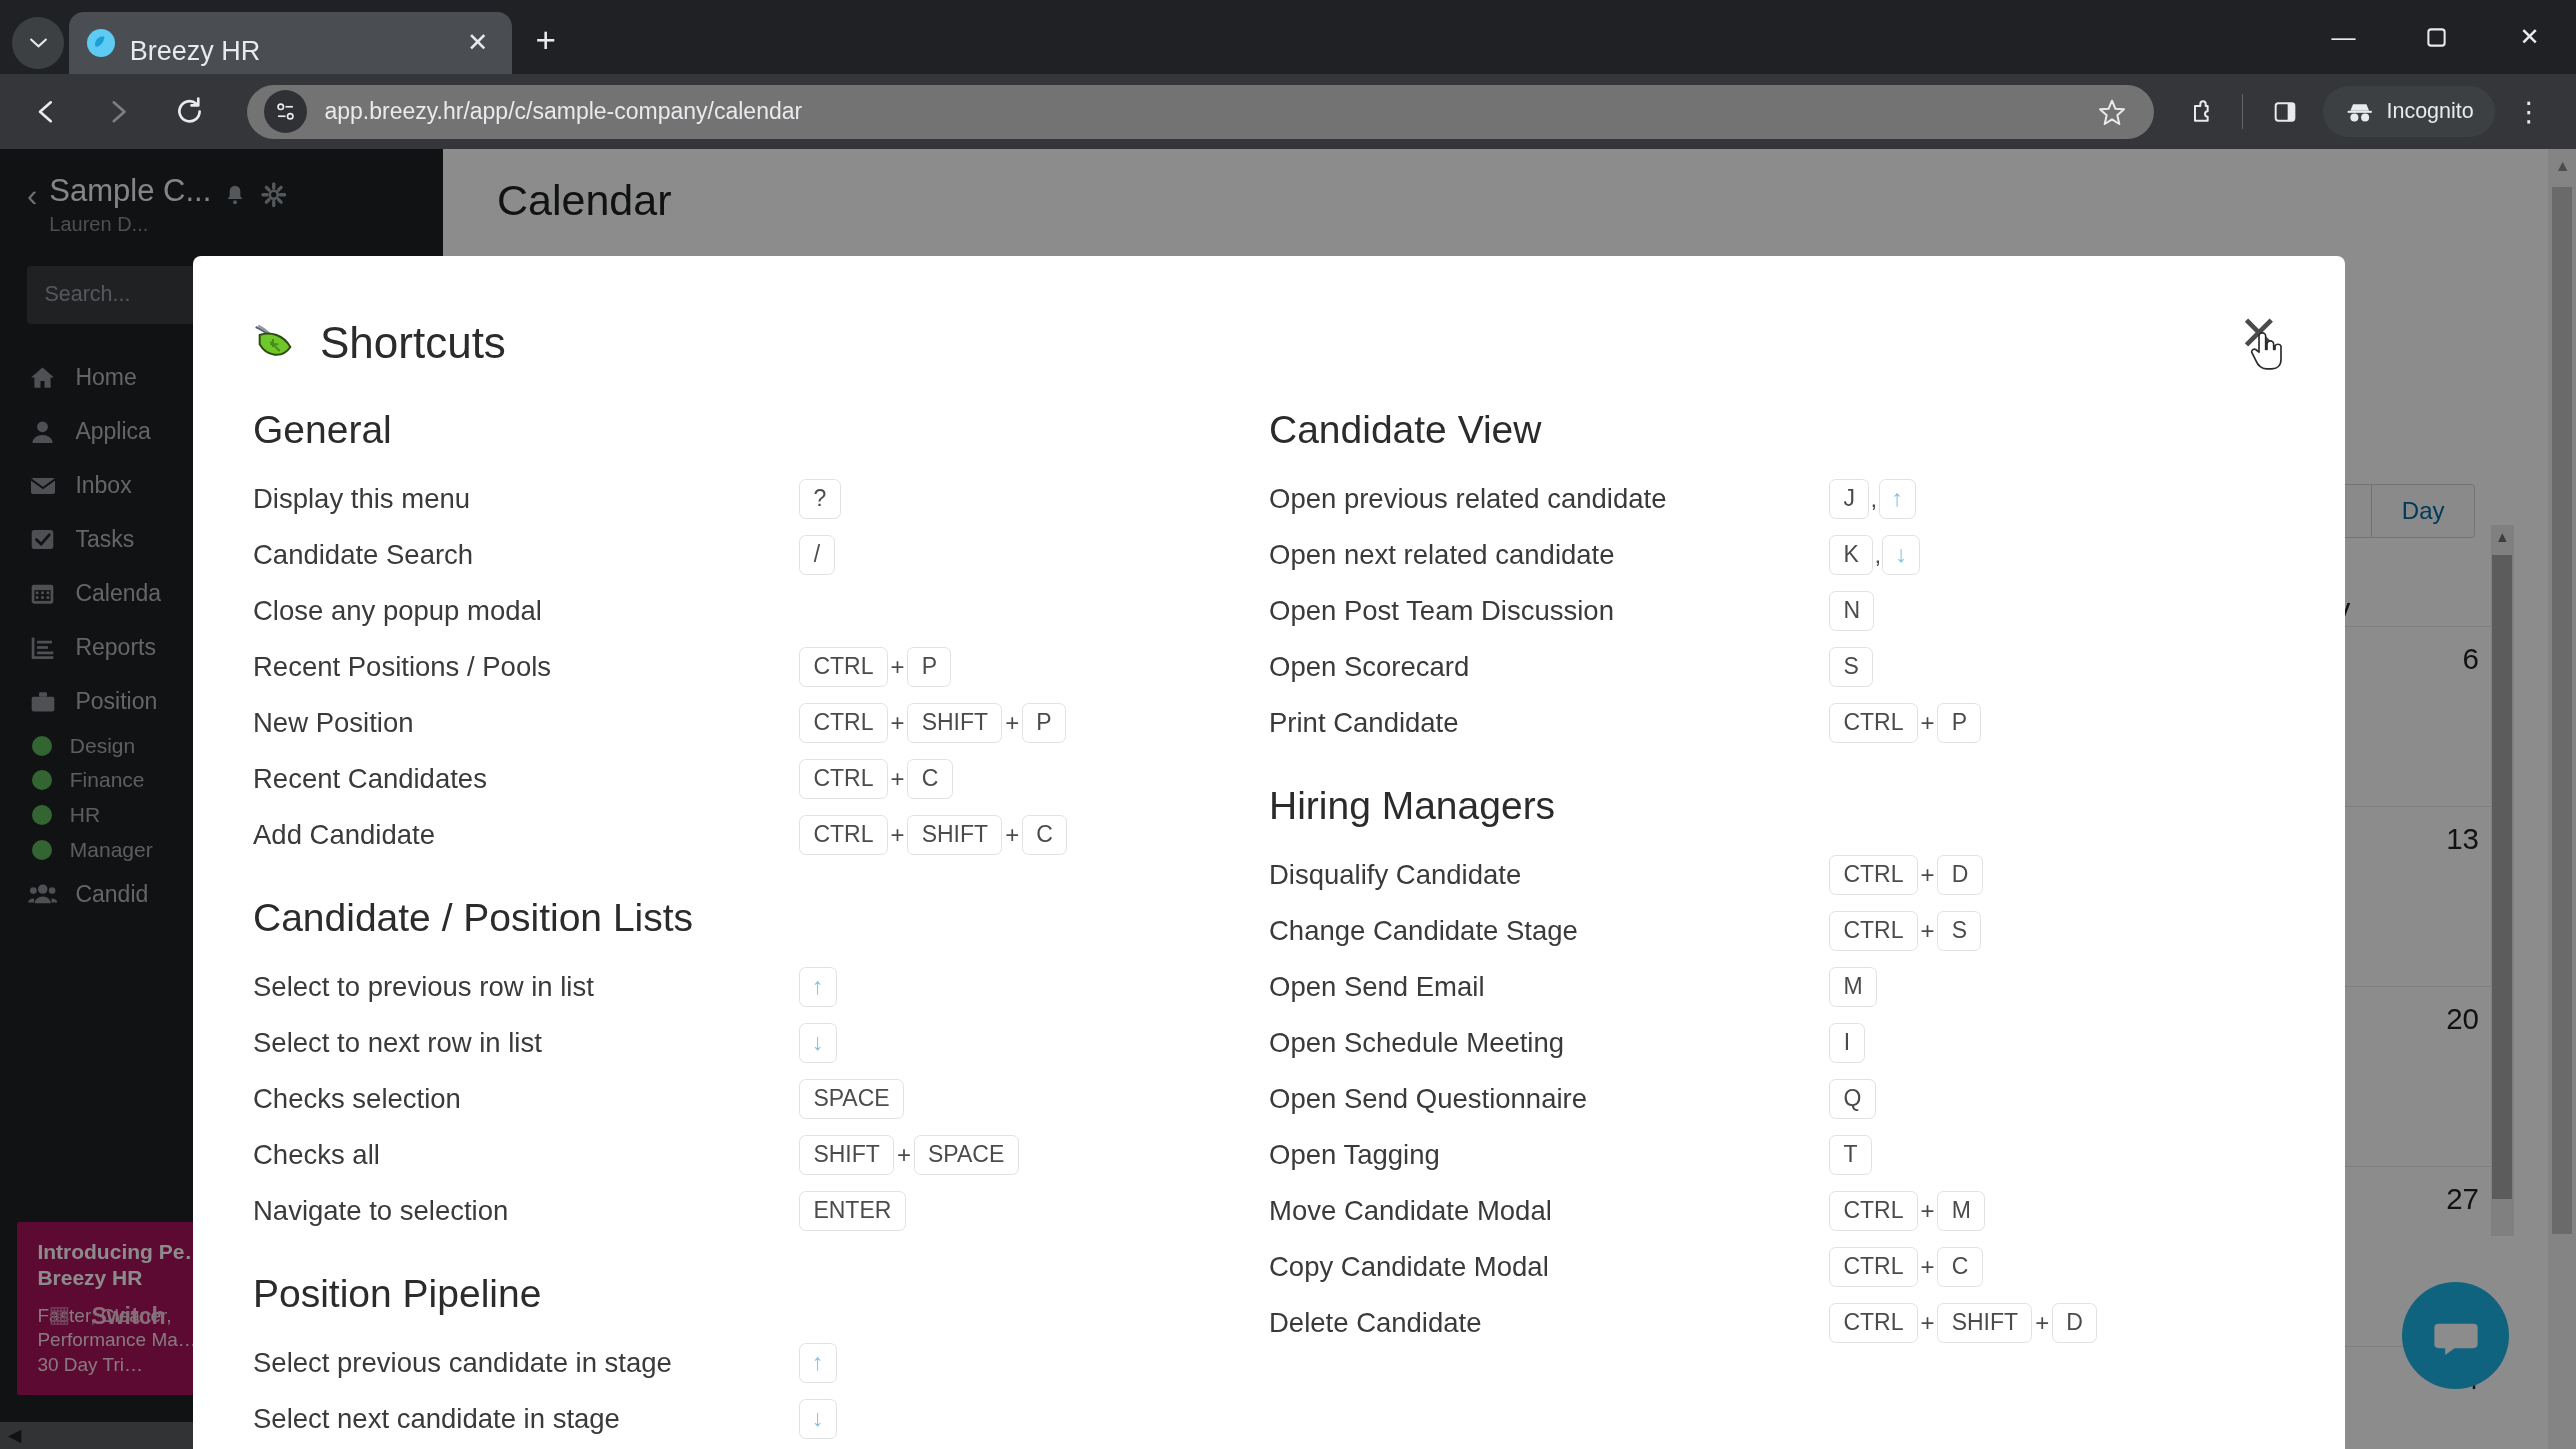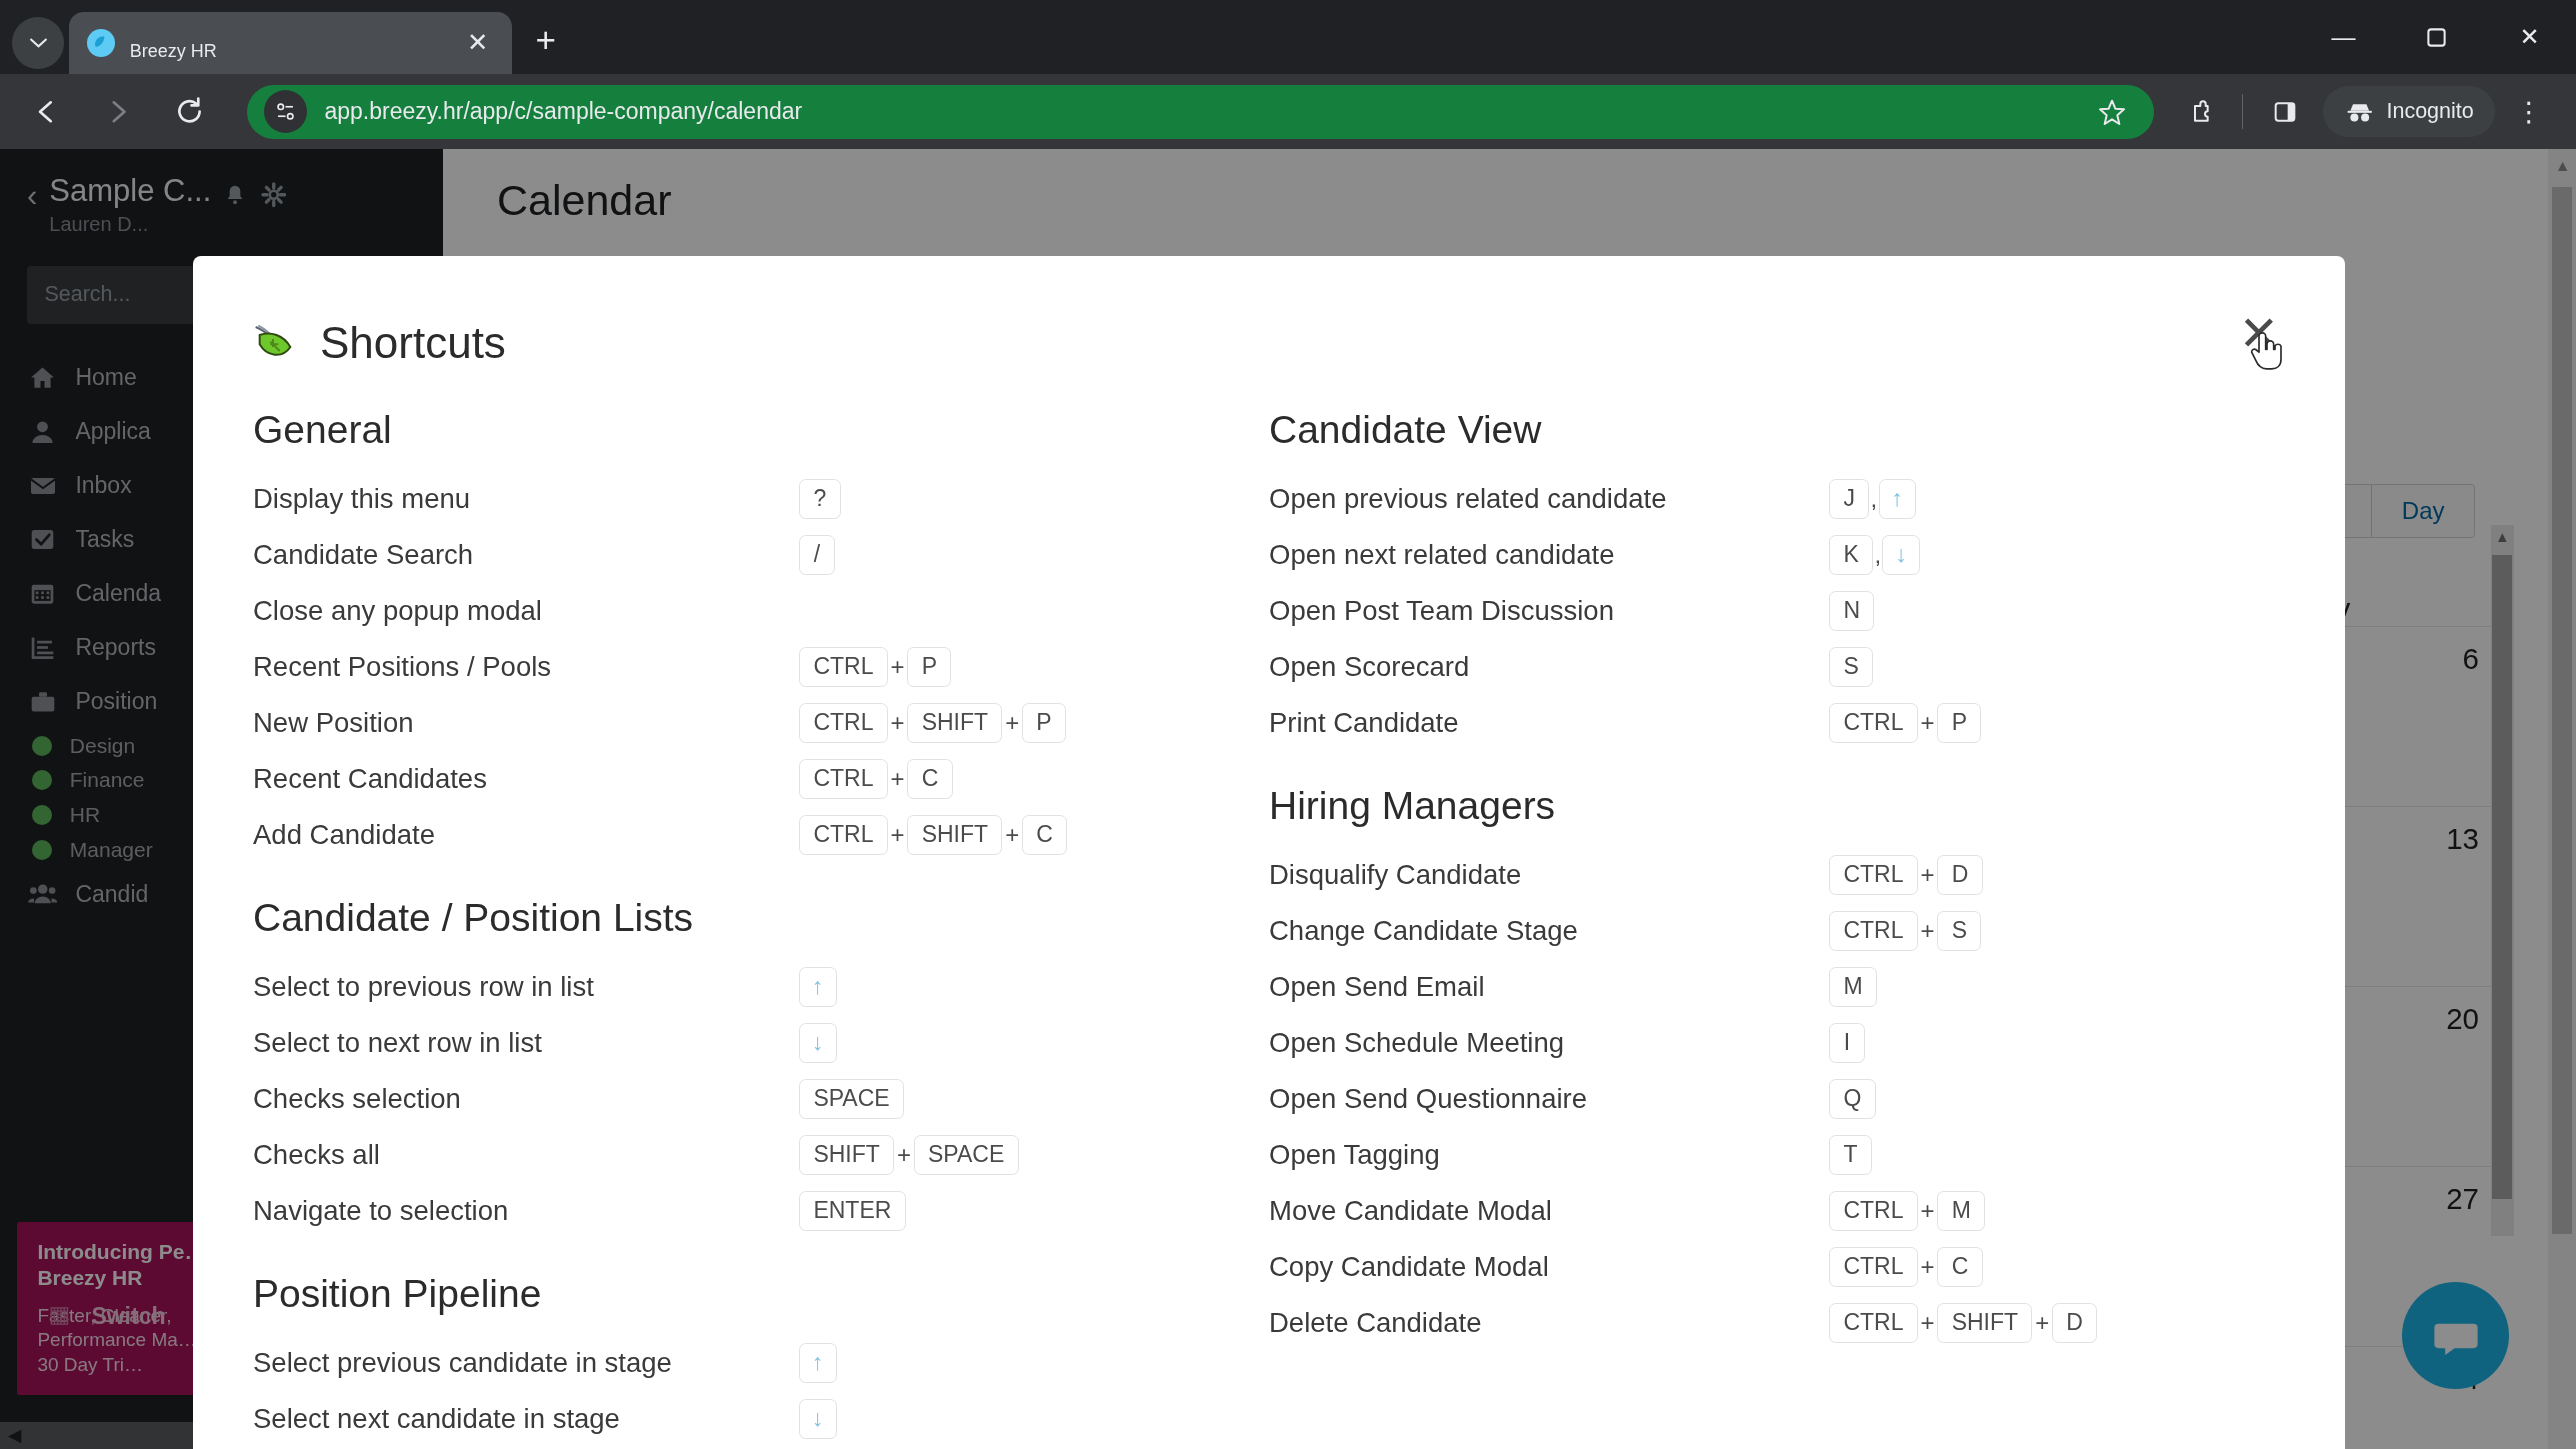--- a/index.html
+++ b/index.html
@@ -28,21 +28,21 @@
     border-radius: 14.8px 14.8px 0 0;
     display: flex; align-items: center; padding: 0 17.4px; gap: 14.8px;
     position: relative;
   }
   .tab-favicon {
     width: 28px; height: 28px; border-radius: 50%;
     background: #5ecbf5; display: flex; align-items: center; justify-content: center;
     flex: 0 0 auto;
   }
   .tab-title {
-    color: #e8eaed; font-size: 18px; white-space: nowrap;
+    color: #e8eaed; font-size: 27px; white-space: nowrap;
     overflow: hidden; text-overflow: ellipsis; flex: 1; margin-top: 16px;
   }
   .tab-close { color: #e8eaed; font-size: 25.5px; line-height: 1; padding: 4px 6.7px; }
   .new-tab {
     color: #e8eaed; font-size: 35px; line-height: 1;
     margin: 0 0 17.4px 23px; font-weight: 300;
   }
   .win-controls {
     position: absolute; right: 0; top: 0; height: 74px;
     display: flex; align-items: center; gap: 0;
@@ -56,21 +56,21 @@
     height: 75px; background: #35363a;
     display: flex; align-items: center; padding: 0 23px; gap: 23px;
   }
   .nav-btn {
     width: 48px; height: 48px; border-radius: 50%;
     display: flex; align-items: center; justify-content: center;
     color: #c7c9cc; font-size: 27px; flex: 0 0 auto;
   }
   .nav-btn.disabled { color: #6e7174; }
   .omnibox {
-    flex: 1; height: 54px; background: #15803d; border-radius: 670px;
+    flex: 1; height: 54px; background: #737373; border-radius: 670px;
     display: flex; align-items: center; padding: 0 17.4px; gap: 17.4px; margin-left: 10.7px;
     position: relative;
   }
   .omni-lock {
     width: 43px; height: 43px; border-radius: 50%; background: #303134;
     display: flex; align-items: center; justify-content: center; flex: 0 0 auto;
   }
   .omni-url { color: #e8eaed; font-size: 23px; white-space: nowrap; flex: 1; }
   .omni-right { display: flex; align-items: center; gap: 9.4px; }
   .tb-icon {

